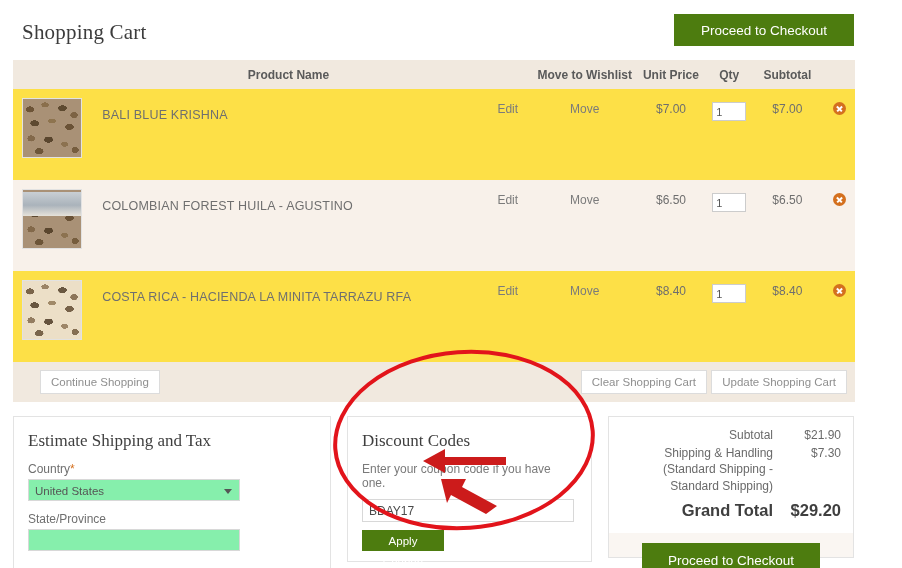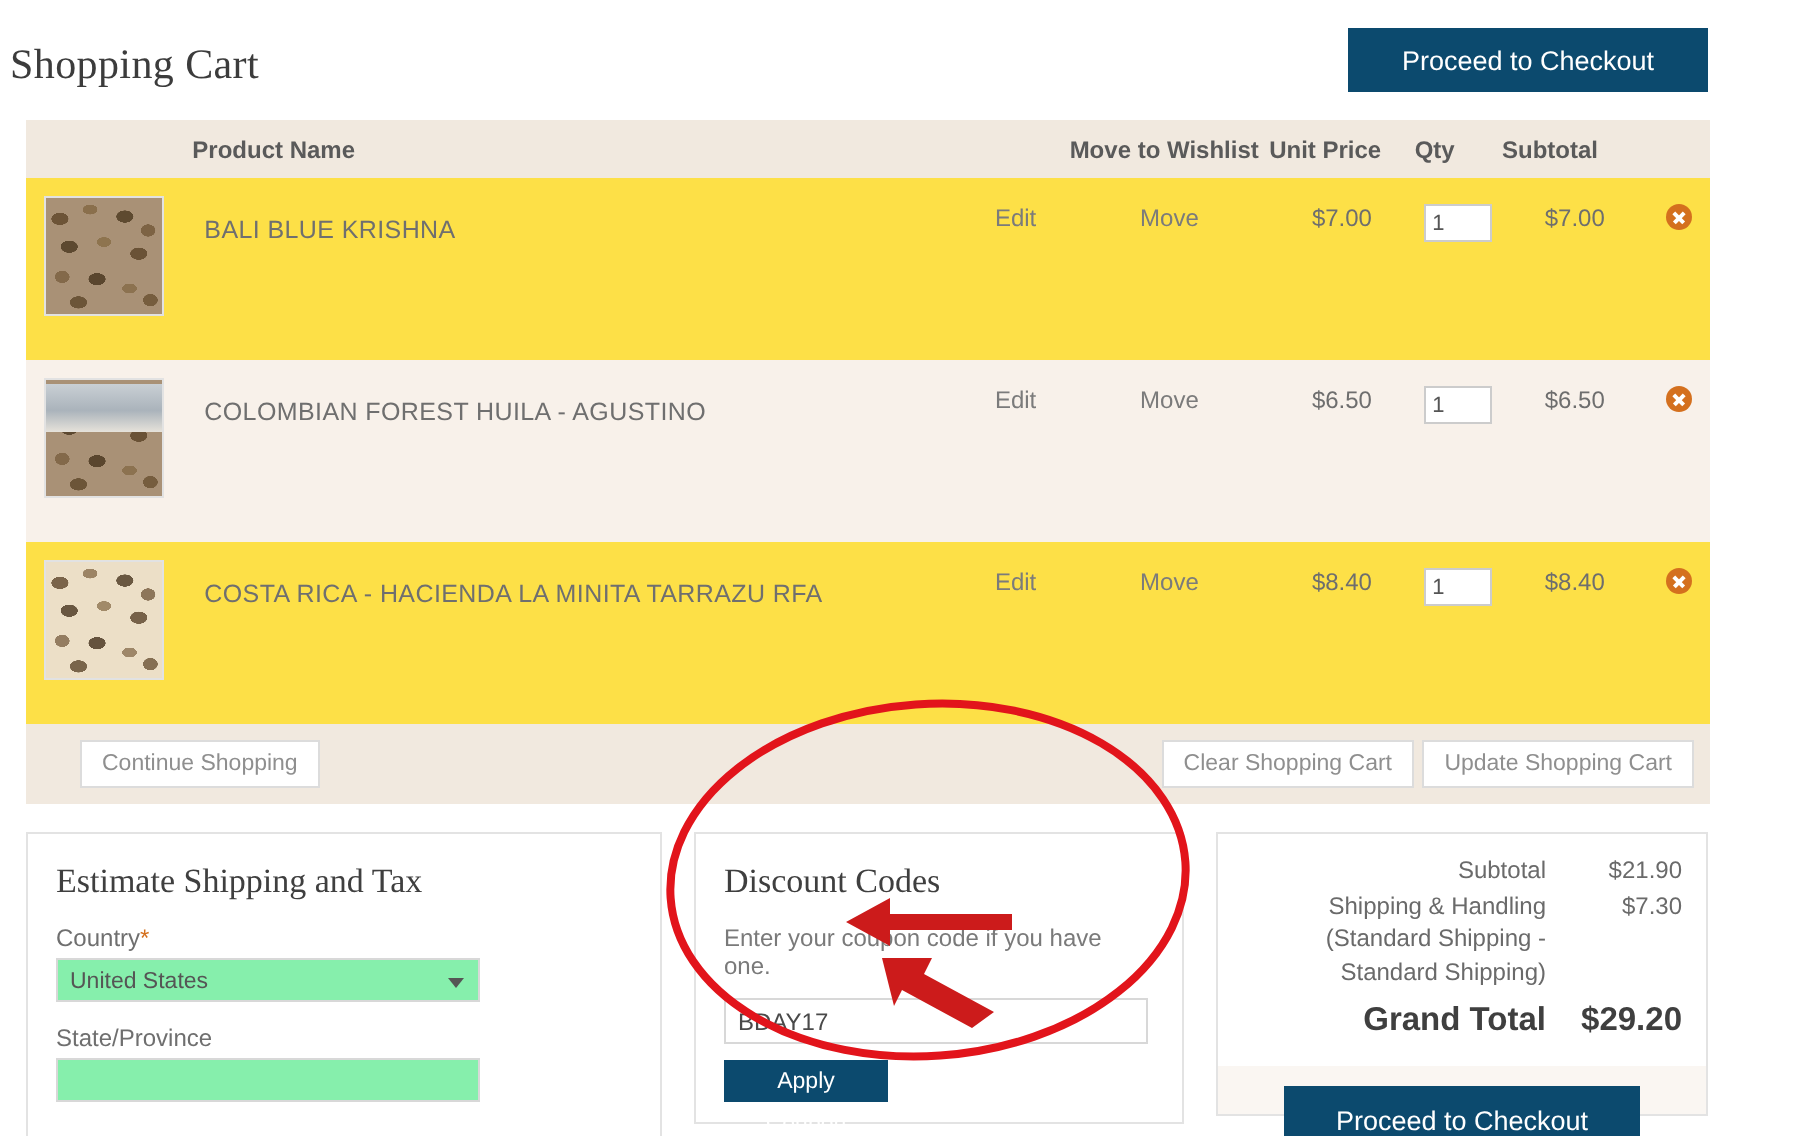--- a/index.html
+++ b/index.html
@@ -16,29 +16,29 @@
     position: relative;
   }
 
   
   .page-head {
     position: relative;
     height: 60px;
   }
   .page-title {
     position: absolute;
-    left: 5px;
+    left: 22px;
     top: 20px;
     font-family: "Liberation Serif", serif;
     font-size: 21px;
     color: #3c3c3c;
     letter-spacing: 0.2px;
   }
   .btn-orange {
-    background: #0c4a6e;
+    background: #4d7c0f;
     color: #ffffff;
     border: none;
     font-family: "Liberation Sans", sans-serif;
     cursor: pointer;
     text-align: center;
   }
   .checkout-top {
     position: absolute;
     right: 48px;
     top: 14px;
@@ -55,21 +55,21 @@
     border-collapse: collapse;
     table-layout: fixed;
   }
   .cart-table thead th {
     background: #f1e9df;
     color: #5a5a5a;
     font-size: 12px;
     font-weight: bold;
     height: 29px;
     padding: 0;
-    text-align: left;
+    text-align: center;
     vertical-align: middle;
   }
   th.col-thumb { width: 80px; }
   th.col-name  { width: 370px; text-align: left; padding-left: 80px; }
   th.col-edit  { width: 52px; }
   th.col-move  { width: 96px; }
   th.col-price { width: 70px; }
   th.col-qty   { width: 42px; }
   th.col-sub   { width: 70px; }
   th.col-del   { width: 30px; }

